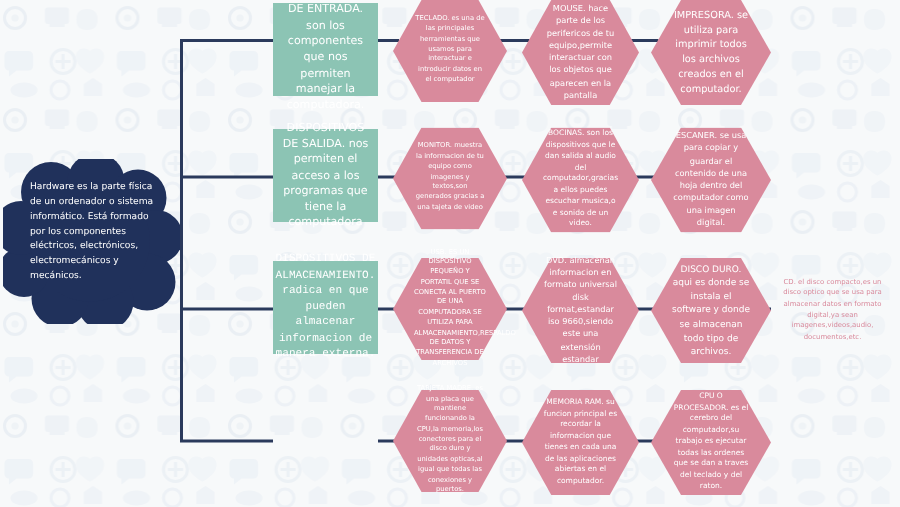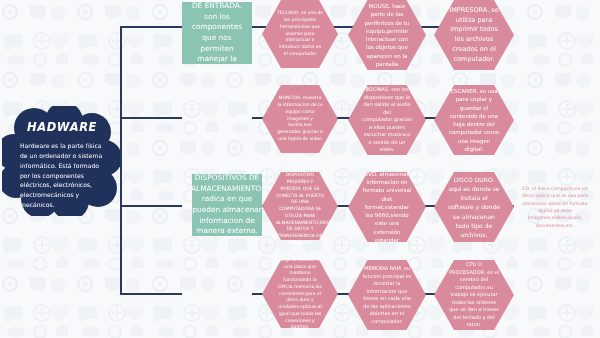--- a/index.html
+++ b/index.html
@@ -109,21 +109,20 @@
           <circle cx="102" cy="52" r="18"></circle>
         <circle cx="96" cy="82" r="19"></circle>
           <circle cx="68" cy="95" r="19"></circle>
         <circle cx="38" cy="93" r="19"></circle>
           <circle cx="14" cy="75" r="17"></circle>
         <circle cx="12" cy="46" r="18"></circle>
           <circle cx="58" cy="55" r="40"></circle>
       </g>
     </svg>
     <div class="cloud-text">
-      <div class="cloud-title">HADWARE</div>
       <div class="cloud-body">Hardware es la parte física de un ordenador o sistema informático. Está formado por los componentes eléctricos, electrónicos, electromecánicos y mecánicos.</div>
     </div>
   </div>
 
   <div class="cat" style="left:182px;top:2px;width:70px;height:62px;">
     <span>DISPOSITIVOS DE ENTRADA. son los componentes que nos permiten manejar la computadora.</span>
   </div>
   <div class="hex" style="left:262px;top:0px;width:76px;height:68px;">
     <div class="hexbg"></div>
     <div class="hextxt f45">
@@ -136,40 +135,43 @@
       <span>MOUSE. hace parte de los perifericos de tu equipo,permite interactuar con los objetos que aparecen en la pantalla</span>
     </div>
   </div>
   <div class="hex" style="left:434px;top:0px;width:80px;height:70px;">
     <div class="hexbg"></div>
     <div class="hextxt f65">
       <span>IMPRESORA. se utiliza para imprimir todos los archivos creados en el computador.</span>
     </div>
   </div>
 
+  <div class="cat" style="left:182px;top:86px;width:70px;height:62px;">
+    <span>DISPOSITIVOS DE SALIDA. nos permiten el acceso a los programas que tiene la computadora</span>
+  </div>
   <div class="hex" style="left:262px;top:85px;width:76px;height:68px;">
     <div class="hexbg"></div>
     <div class="hextxt f45">
       <span>MONITOR. muestra la informacion de tu equipo como imagenes y textos,son generados gracias a una tajeta de video</span>
     </div>
   </div>
   <div class="hex" style="left:348px;top:85px;width:78px;height:70px;">
     <div class="hexbg"></div>
     <div class="hextxt f50">
       <span>BOCINAS. son los dispositivos que le dan salida al audio del computador,gracias a ellos puedes escuchar musica,o e sonido de un video.</span>
     </div>
   </div>
   <div class="hex" style="left:434px;top:85px;width:80px;height:70px;">
     <div class="hexbg"></div>
     <div class="hextxt f55">
       <span>ESCANER. se usa para copiar y guardar el contenido de una hoja dentro del computador como una imagen digital.</span>
     </div>
   </div>
 
-  <div class="cat" style="left:192px;top:174px;width:70px;height:62px;">
+  <div class="cat" style="left:182px;top:174px;width:70px;height:62px;font-family:Liberation Mono, monospace;">
     <span>DISPOSITIVOS DE ALMACENAMIENTO. radica en que pueden almacenar informacion de manera externa.</span>
   </div>
   <div class="hex" style="left:262px;top:172px;width:76px;height:68px;">
     <div class="hexbg"></div>
     <div class="hextxt f45">
       <span>USB. ES UN DISPOSITIVO PEQUEÑO Y PORTATIL QUE SE CONECTA AL PUERTO DE UNA COMPUTADORA SE UTILIZA PARA ALMACENAMIENTO,RESPALDO DE DATOS Y TRANSFERENCIA DE ARCHIVOS</span>
     </div>
   </div>
   <div class="hex" style="left:348px;top:172px;width:78px;height:70px;">
     <div class="hexbg"></div>

